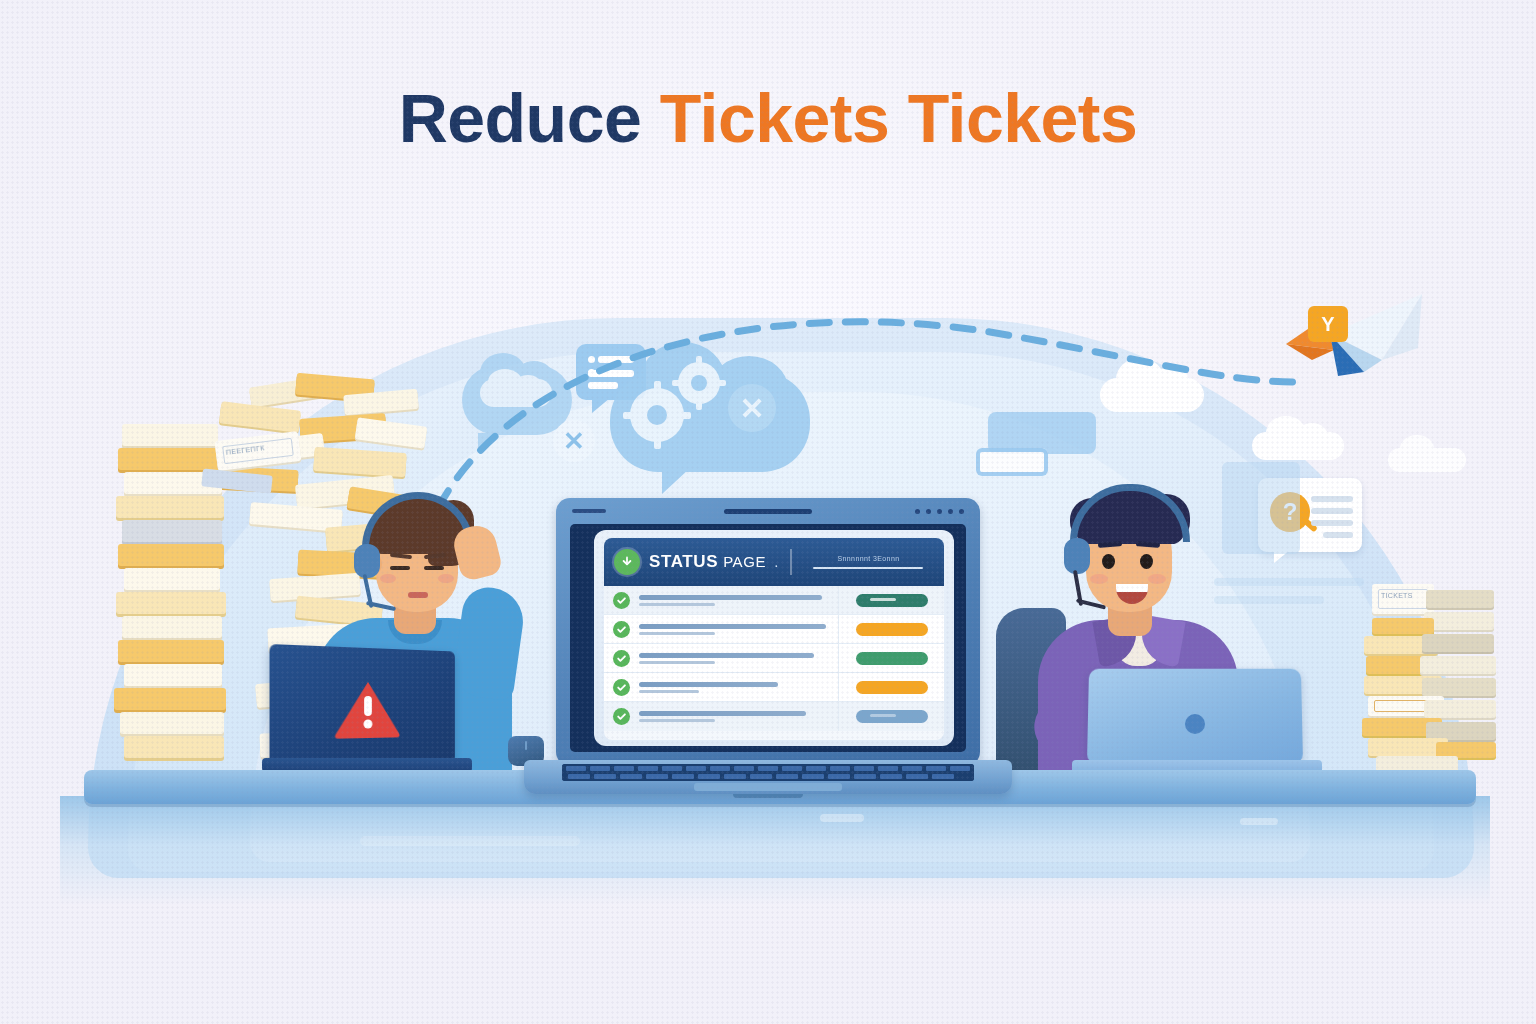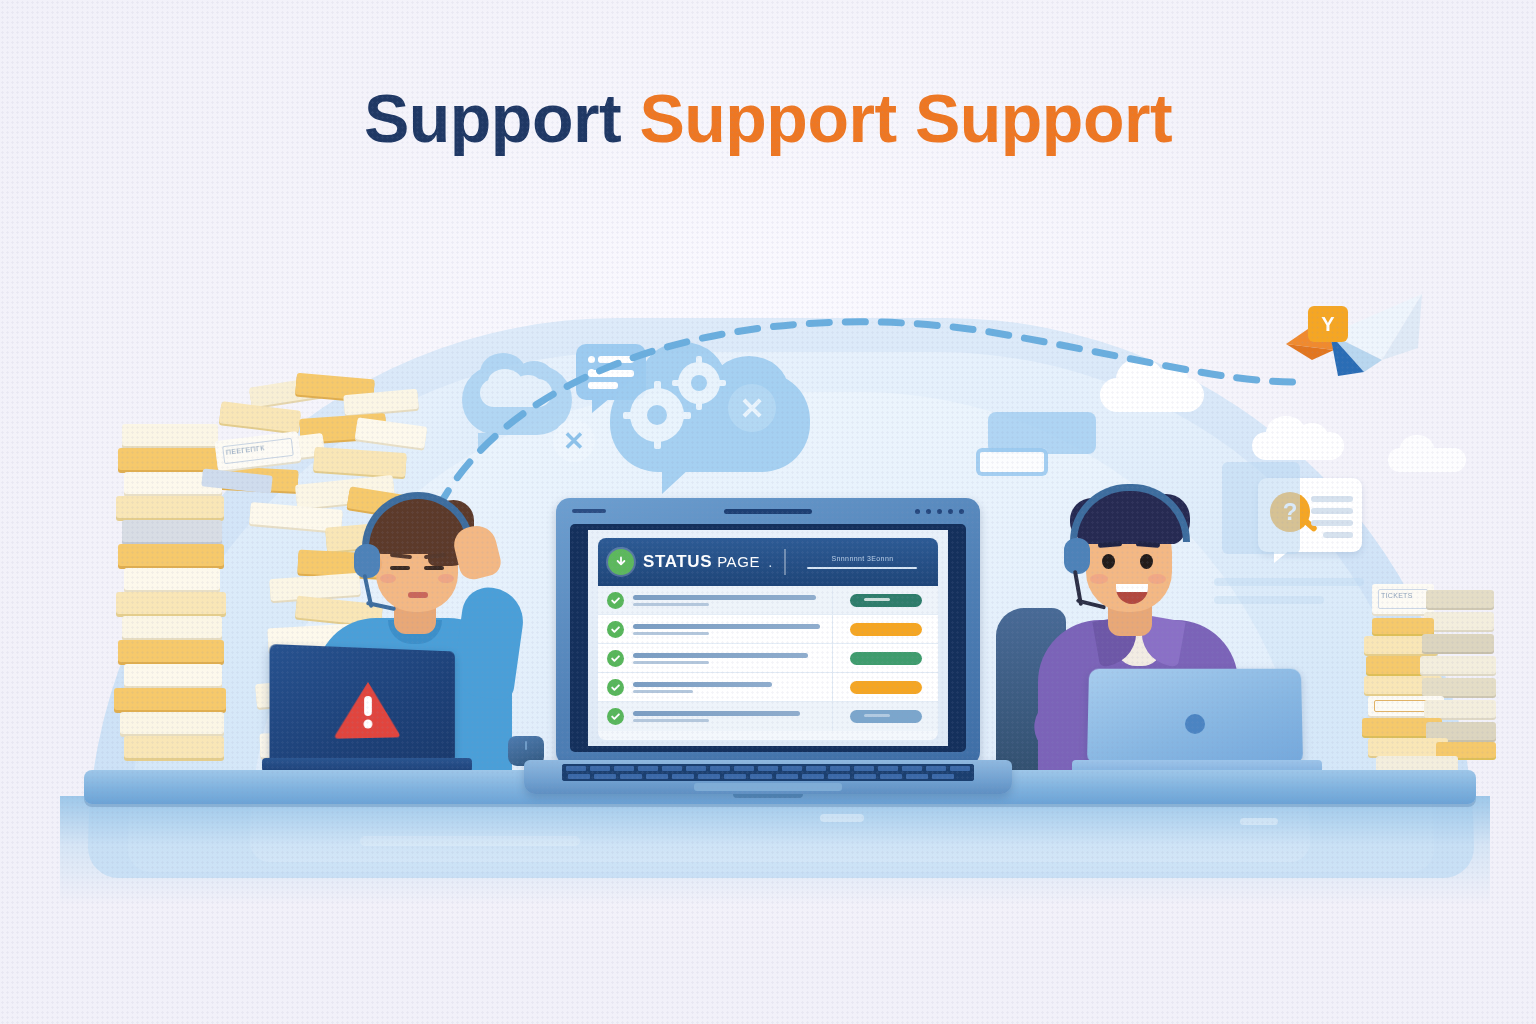--- a/index.html
+++ b/index.html
@@ -44,23 +44,23 @@
   
   .sheet{position:absolute;border-radius:3px;}
 
   
   #laptop{position:absolute;left:556px;top:498px;width:424px;height:300px;}
   .lid{position:absolute;left:0;top:0;width:424px;height:268px;
     background:linear-gradient(160deg,#6d9fd0 0%,#4e7fb5 55%,#3e6ea6 100%);
     border-radius:14px;padding:0;box-shadow:0 4px 10px rgba(30,60,100,.25);}
   .bezel{position:absolute;left:14px;top:26px;width:396px;height:228px;
     background:#14305c;border-radius:5px;}
-  .screen{position:absolute;left:18px;top:6px;width:360px;height:216px;
+  .screen{position:absolute;left:24px;top:6px;width:360px;height:216px;
     background:linear-gradient(180deg,#e9f1fa 0%,#dfeaf6 100%);
-    border-radius:0;overflow:hidden;}
+    border-radius:12px;overflow:hidden;}
   .cam-slit{position:absolute;left:50%;transform:translateX(-50%);top:11px;width:88px;height:5px;
     background:#1d3f73;border-radius:3px;}
   .cam-dot-row{position:absolute;right:16px;top:11px;display:flex;gap:6px;align-items:center;}
   .cam-dot{width:5px;height:5px;border-radius:50%;background:#24467c;}
   .cam-left{position:absolute;left:16px;top:11px;width:34px;height:4px;background:#2b4d83;border-radius:2px;}
 
   .sp-header{position:absolute;left:10px;top:8px;right:10px;height:48px;
     background:linear-gradient(180deg,#2d5b95 0%,#1e4578 100%);
     border-radius:8px 8px 0 0;display:flex;align-items:center;padding:0 10px;box-sizing:border-box;}
   .sp-logo{width:26px;height:26px;border-radius:50%;background:#5cb85c;
@@ -576,17 +576,17 @@
         <rect x="240" y="10" width="22" height="5" rx="1"></rect>
       <rect x="266" y="10" width="22" height="5" rx="1"></rect>
         <rect x="292" y="10" width="22" height="5" rx="1"></rect>
       <rect x="318" y="10" width="22" height="5" rx="1"></rect>
         <rect x="344" y="10" width="22" height="5" rx="1"></rect>
       <rect x="370" y="10" width="22" height="5" rx="1"></rect>
     </g>
   </svg>
 
   <div id="title">
-    <div class="tline t2"><span>Support </span><span class="accent">Support Support</span></div>
+    <div class="tline t2"><span>Reduce </span><span class="accent">Tickets Tickets</span></div>
   </div>
 
   <div id="texture"></div>
 </div>
 
 </body></html>

